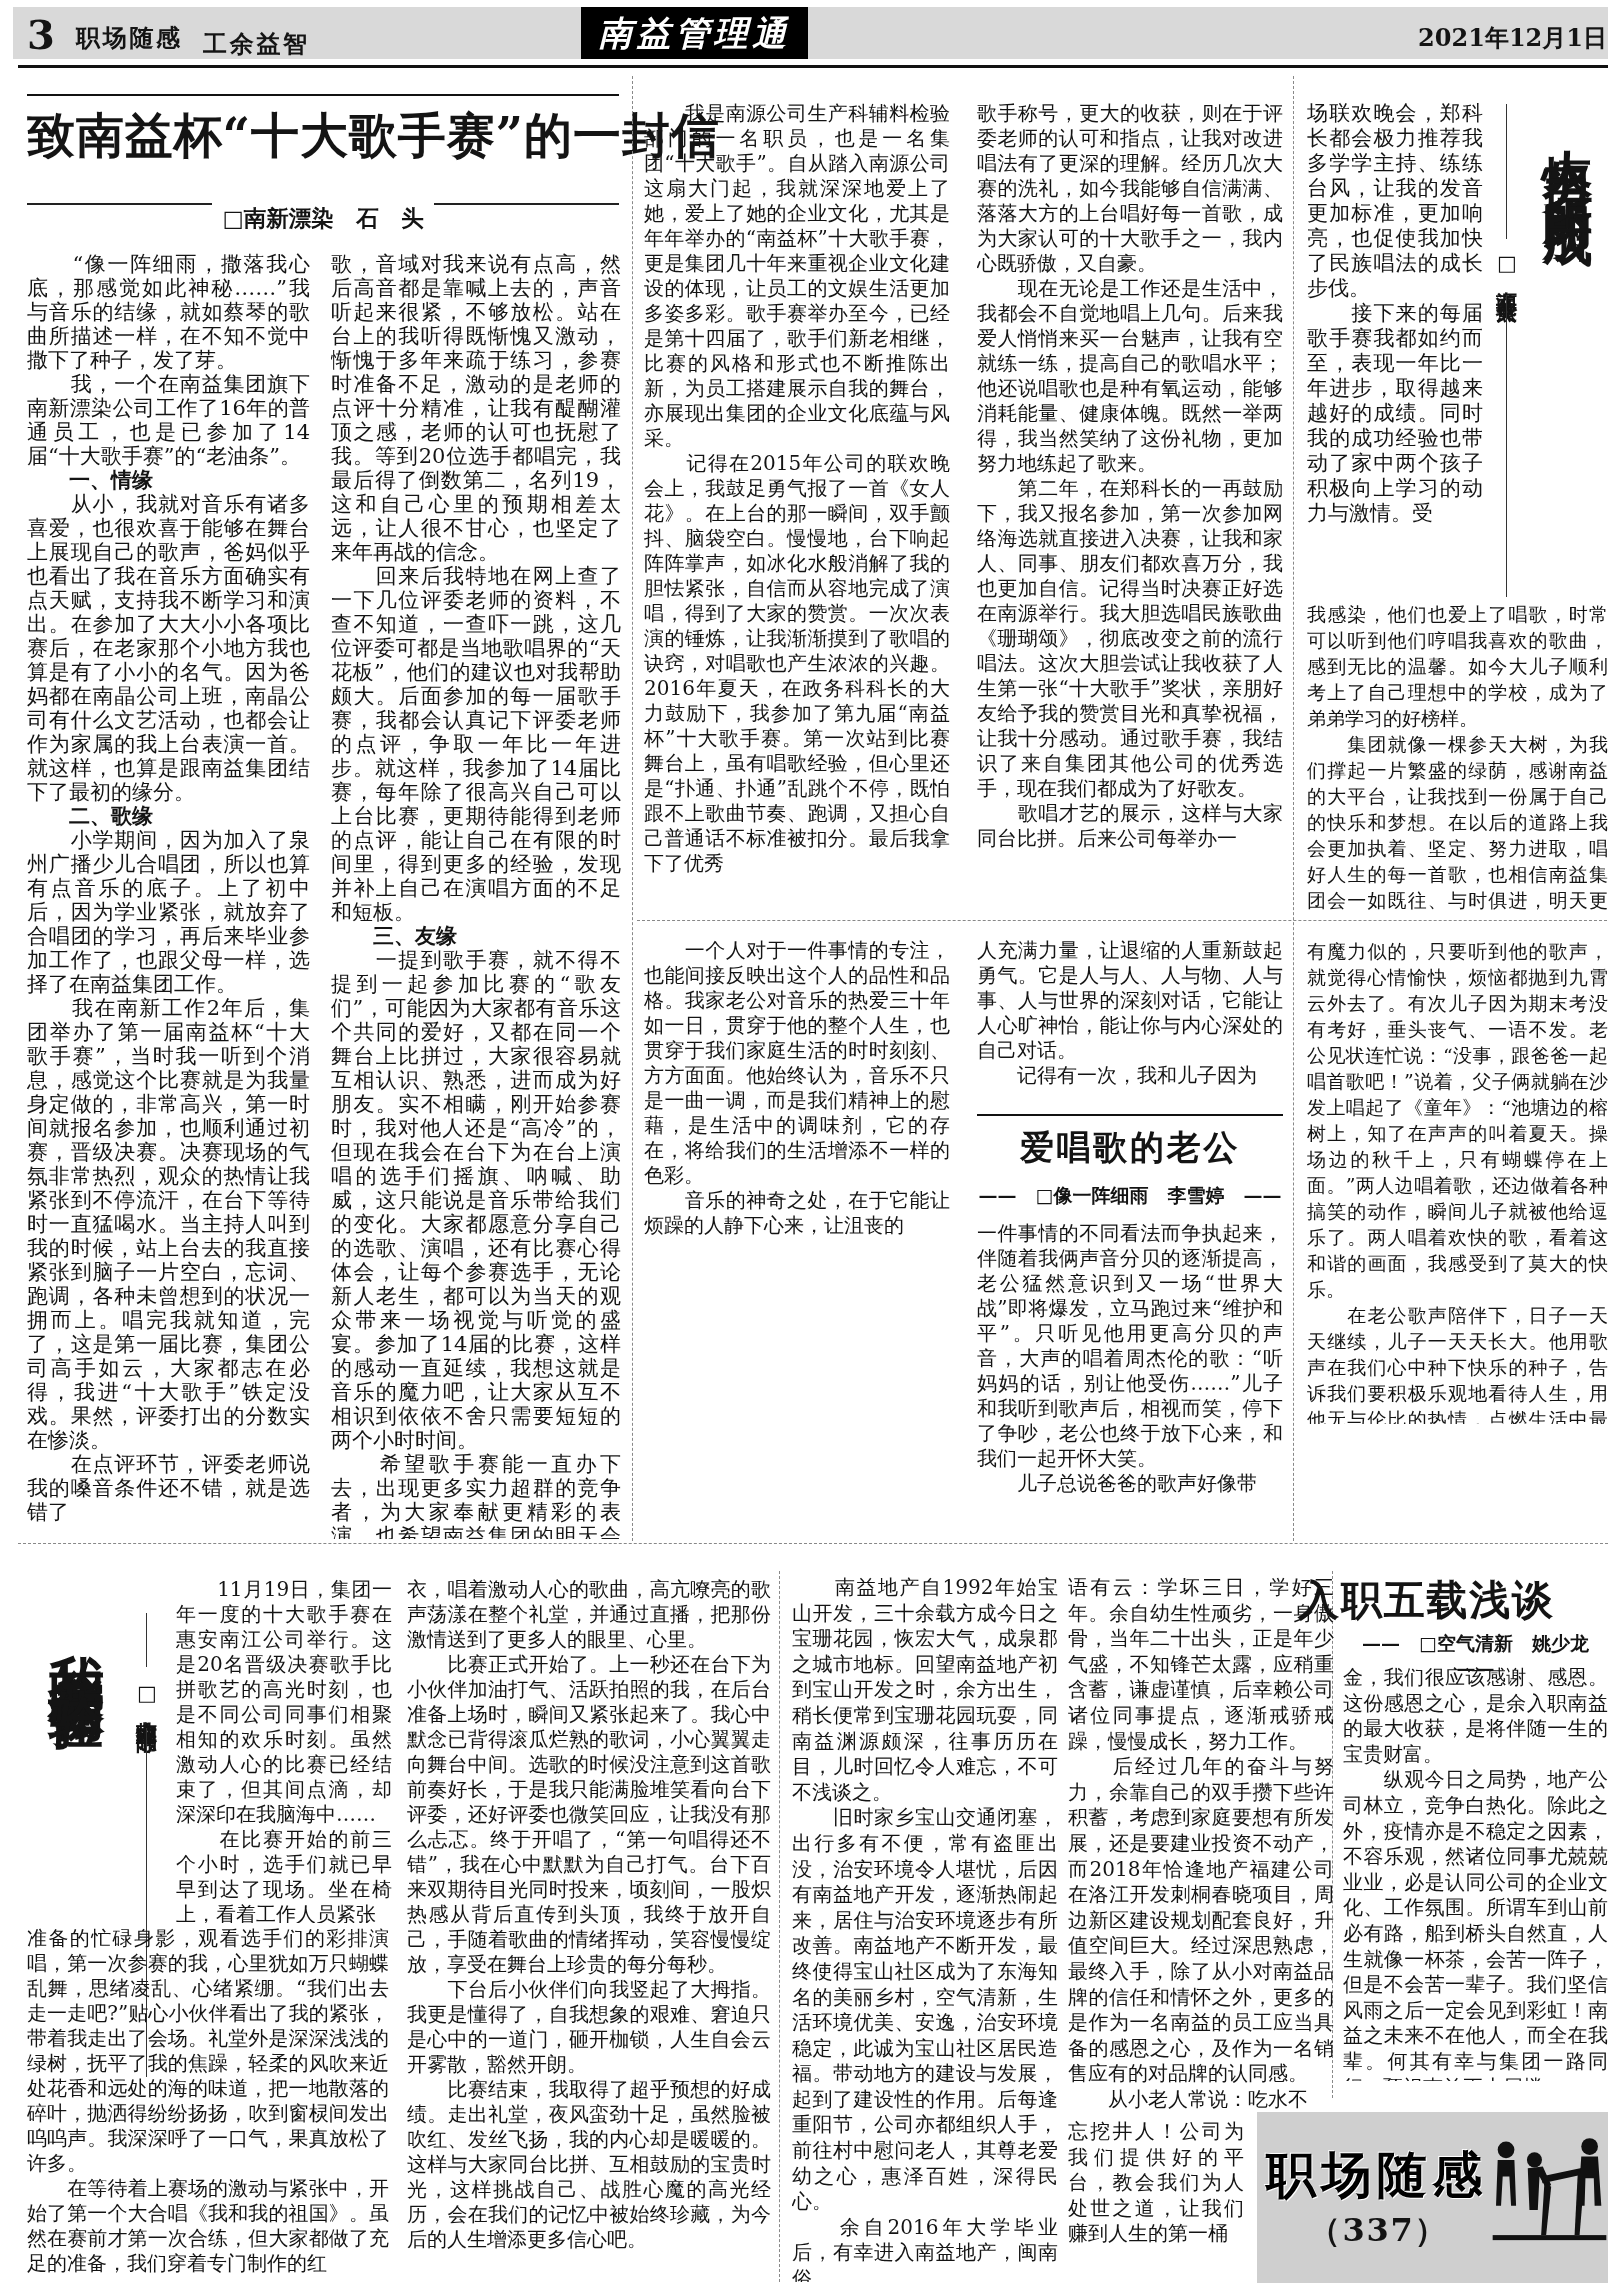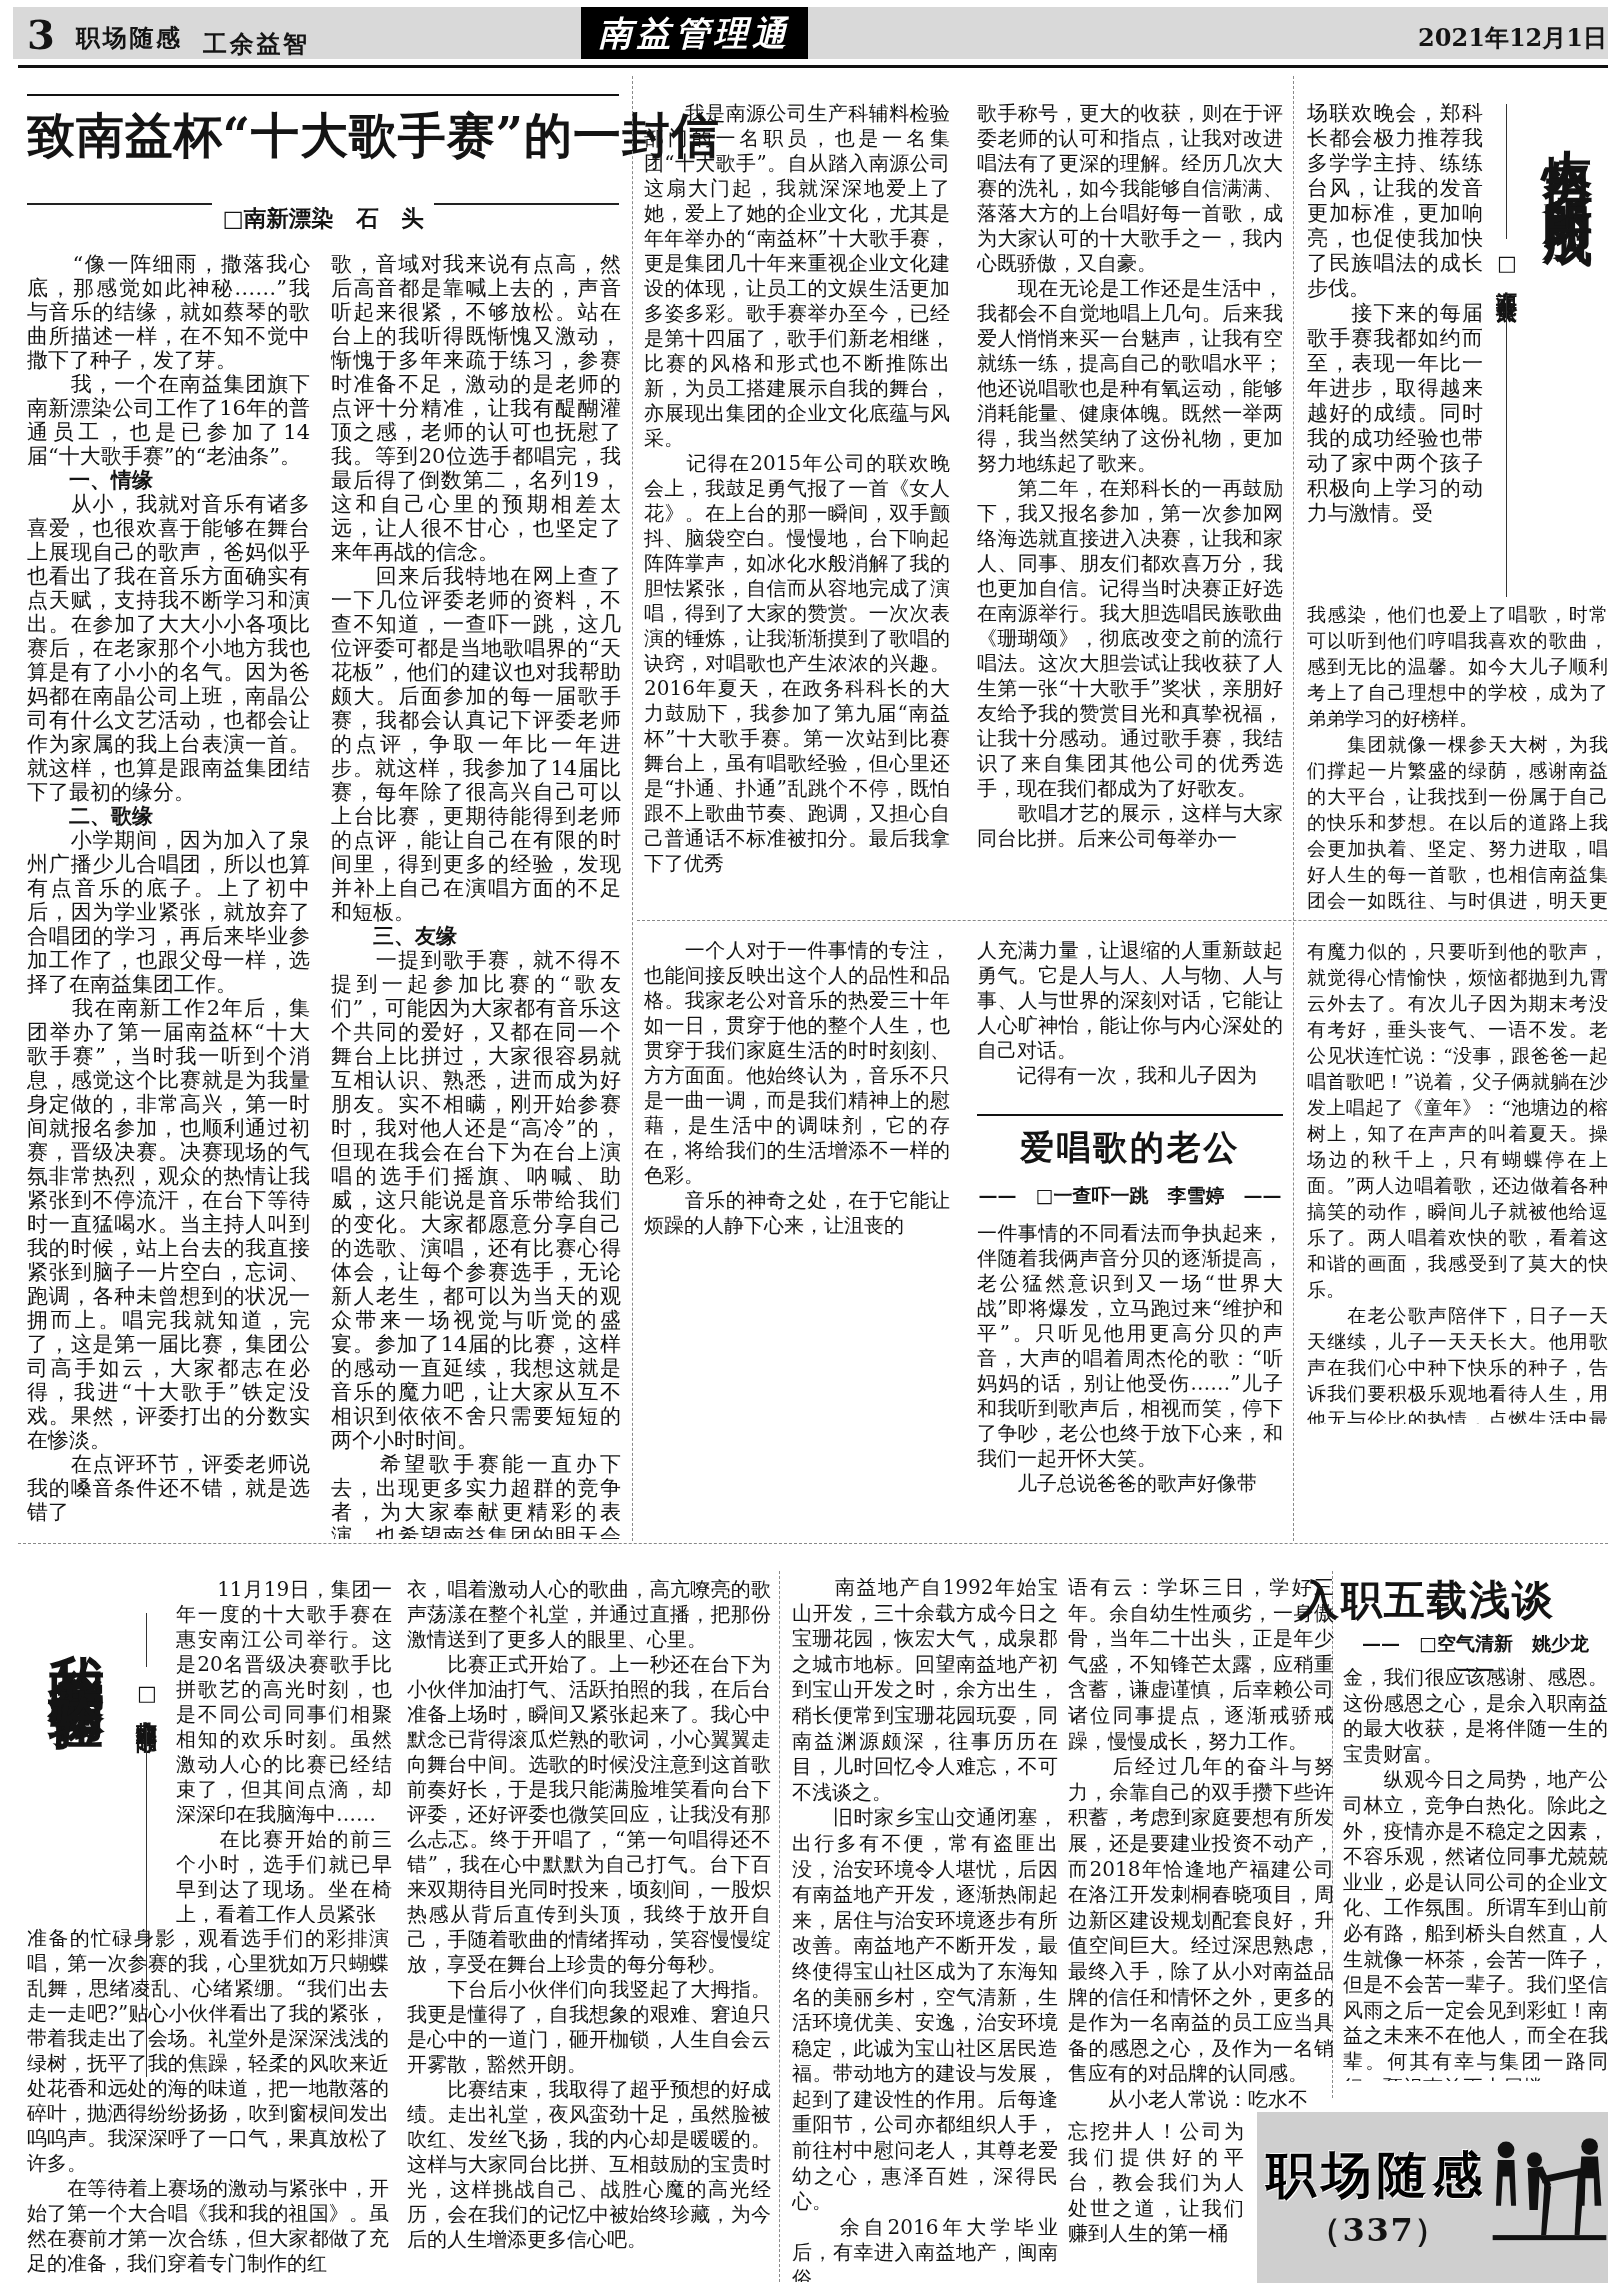--- a/index.html
+++ b/index.html
@@ -119,21 +119,21 @@
   <div class="abs col mid" style="left:644px;top:938px;width:306px;height:587px;">
     <p>　　一个人对于一件事情的专注，也能间接反映出这个人的品性和品格。我家老公对音乐的热爱三十年如一日，贯穿于他的整个人生，也贯穿于我们家庭生活的时时刻刻、方方面面。他始终认为，音乐不只是一曲一调，而是我们精神上的慰藉，是生活中的调味剂，它的存在，将给我们的生活增添不一样的色彩。</p>
     <p>　　音乐的神奇之处，在于它能让烦躁的人静下心来，让沮丧的</p>
   </div>
   <div class="abs col mid" style="left:977px;top:938px;width:306px;height:169px;">
     <p>人充满力量，让退缩的人重新鼓起勇气。它是人与人、人与物、人与事、人与世界的深刻对话，它能让人心旷神怡，能让你与内心深处的自己对话。</p>
     <p>　　记得有一次，我和儿子因为</p>
   </div>
   <div class="abs blackrule" style="left:977px;top:1114px;width:306px;height:1.8px;"></div>
   <div class="abs ctr" style="left:977px;top:1125px;width:306px;font-size:34px;font-weight:bold;letter-spacing:2.7px;">爱唱歌的老公</div>
-  <div class="abs ctr" style="left:977px;top:1183px;width:306px;font-size:19px;font-weight:bold;">——　□一查吓一跳　李雪婷　——</div>
+  <div class="abs ctr" style="left:977px;top:1183px;width:306px;font-size:19px;font-weight:bold;">——　□像一阵细雨　李雪婷　——</div>
   <div class="abs col mid" style="left:977px;top:1221px;width:306px;height:304px;">
     <p>一件事情的不同看法而争执起来，伴随着我俩声音分贝的逐渐提高，老公猛然意识到又一场“世界大战”即将爆发，立马跑过来“维护和平”。只听见他用更高分贝的声音，大声的唱着周杰伦的歌：“听妈妈的话，别让他受伤……”儿子和我听到歌声后，相视而笑，停下了争吵，老公也终于放下心来，和我们一起开怀大笑。</p>
     <p>　　儿子总说爸爸的歌声好像带</p>
   </div>
   <div class="abs col wide21" style="left:1307px;top:938px;width:301px;height:486px;">
     <p>有魔力似的，只要听到他的歌声，就觉得心情愉快，烦恼都抛到九霄云外去了。有次儿子因为期末考没有考好，垂头丧气、一语不发。老公见状连忙说：“没事，跟爸爸一起唱首歌吧！”说着，父子俩就躺在沙发上唱起了《童年》：“池塘边的榕树上，知了在声声的叫着夏天。操场边的秋千上，只有蝴蝶停在上面。”两人边唱着歌，还边做着各种搞笑的动作，瞬间儿子就被他给逗乐了。两人唱着欢快的歌，看着这和谐的画面，我感受到了莫大的快乐。</p>
     <p>　　在老公歌声陪伴下，日子一天天继续，儿子一天天长大。他用歌声在我们心中种下快乐的种子，告诉我们要积极乐观地看待人生，用他无与伦比的热情，点燃生活中最亮的星。这就是我的老公，一个普普通通的南益人，一个敢于在南益的舞台上秀出自我、唱响南益的“十大歌手”。</p>
   </div>
 
   <div class="abs dashh" style="left:18px;top:1543px;width:1590px;"></div>

